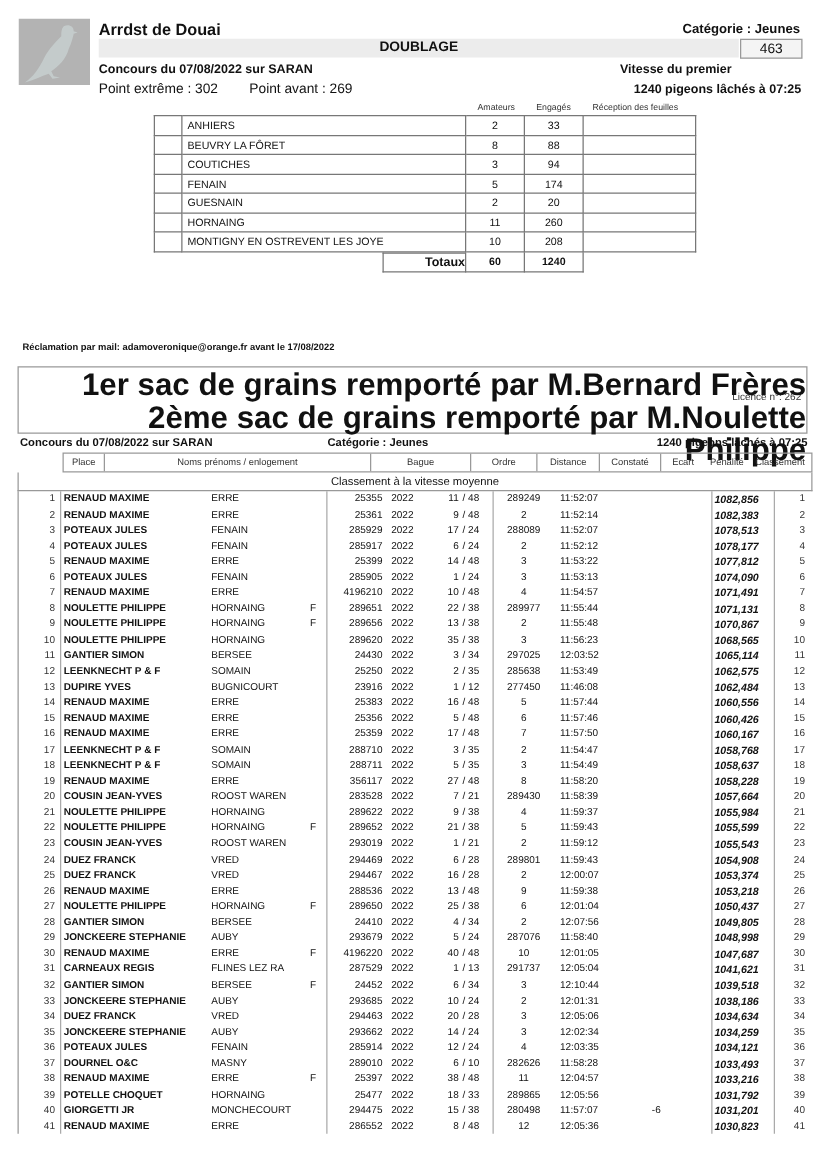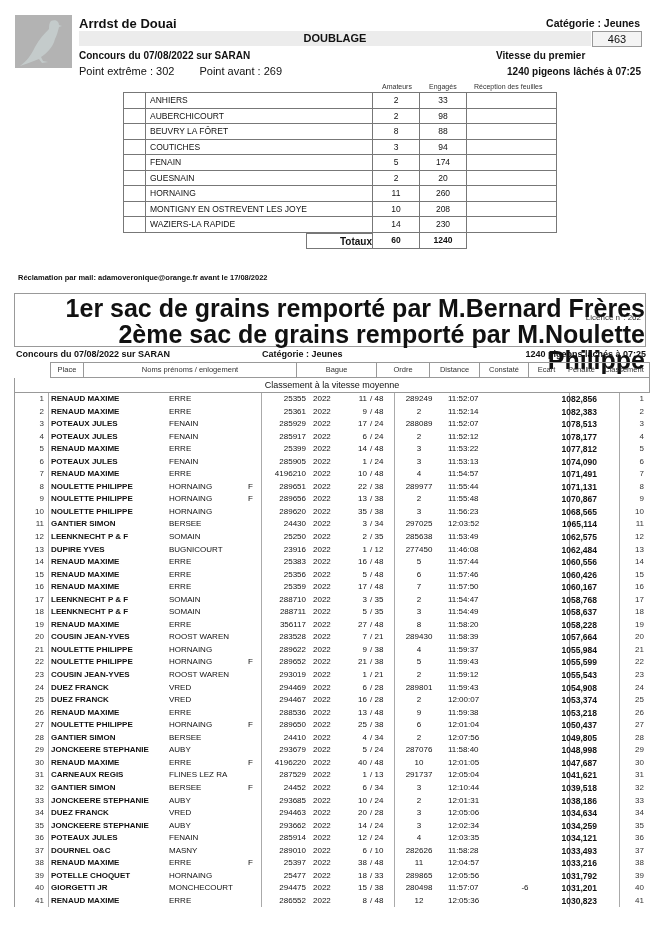--- a/index.html
+++ b/index.html
@@ -41,21 +41,21 @@
   .c-name { left: 36px; font-weight: bold; }
   .c-loft { left: 154px; font-weight: normal; }
   .c-f { left: 233px; }
   .c-bague { right: 344px; text-align: right; }
   .c-year { left: 298px; }
   .c-ord { right: 283px; text-align: right; }
   .c-ordt { left: 355px; }
   .c-dist { left: 380px; width: 48px; text-align: center; }
   .c-const { left: 433px; }
   .c-ecart { left: 500px; width: 20px; text-align: center; }
-  .c-class { right: 53px; font-weight: bold; font-size: 8.5px; }
+  .c-class { right: 43px; font-weight: bold; font-size: 8.5px; font-style: italic; }
   .c-rank { right: 6px; color: #333; }
   .vline { position: absolute; top: 0; bottom: 0; width: 1px; background: #aaa; }
 </style>
 </head>
 <body>
 
 <div class="abs logo">
   <svg viewBox="0 0 57 53">
     <path d="M36 6 C40 4 44 6 44 10 L47 11 L44 12 C43 16 42 20 40 24 C38 32 32 38 26 42 L28 46 L33 47 L27 48 L24 44 C18 46 12 49 5 51 C12 46 16 40 20 32 C24 24 30 18 34 14 C34 11 34 8 36 6 Z" fill="#c4cbcb"></path>
   </svg>
@@ -76,27 +76,20 @@
 <div class="abs soc-head" style="left:429px">Engagés</div>
 <div class="abs soc-head" style="left:474px">Réception des feuilles</div>
 
 <table class="soc">
   <tbody id="soc-body">
       <tr>
         <td class="blank"></td>
         <td class="name">ANHIERS</td>
         <td class="n">2</td>
         <td class="n">33</td>
-        <td class="rec"></td>
-      </tr>
-      <tr>
-        <td class="blank"></td>
-        <td class="name">AUBERCHICOURT</td>
-        <td class="n">2</td>
-        <td class="n">98</td>
         <td class="rec"></td>
       </tr>
       <tr>
         <td class="blank"></td>
         <td class="name">BEUVRY LA FÔRET</td>
         <td class="n">8</td>
         <td class="n">88</td>
         <td class="rec"></td>
       </tr>
       <tr>
@@ -125,27 +118,20 @@
         <td class="name">HORNAING</td>
         <td class="n">11</td>
         <td class="n">260</td>
         <td class="rec"></td>
       </tr>
       <tr>
         <td class="blank"></td>
         <td class="name">MONTIGNY EN OSTREVENT LES JOYE</td>
         <td class="n">10</td>
         <td class="n">208</td>
-        <td class="rec"></td>
-      </tr>
-      <tr>
-        <td class="blank"></td>
-        <td class="name">WAZIERS-LA RAPIDE</td>
-        <td class="n">14</td>
-        <td class="n">230</td>
         <td class="rec"></td>
       </tr>
       <tr class="tot">
         <td class="empty"></td>
         <td class="empty" style="text-align:right;padding:0;"><span style="display:inline-block;border:1px solid #777;border-right:none;width:66px;height:16px;line-height:15px;padding-left:4px;font-size:10px;">Totaux</span></td>
         <td class="n">60</td>
         <td class="n">1240</td>
         <td class="empty"></td>
       </tr>
     </tbody>

